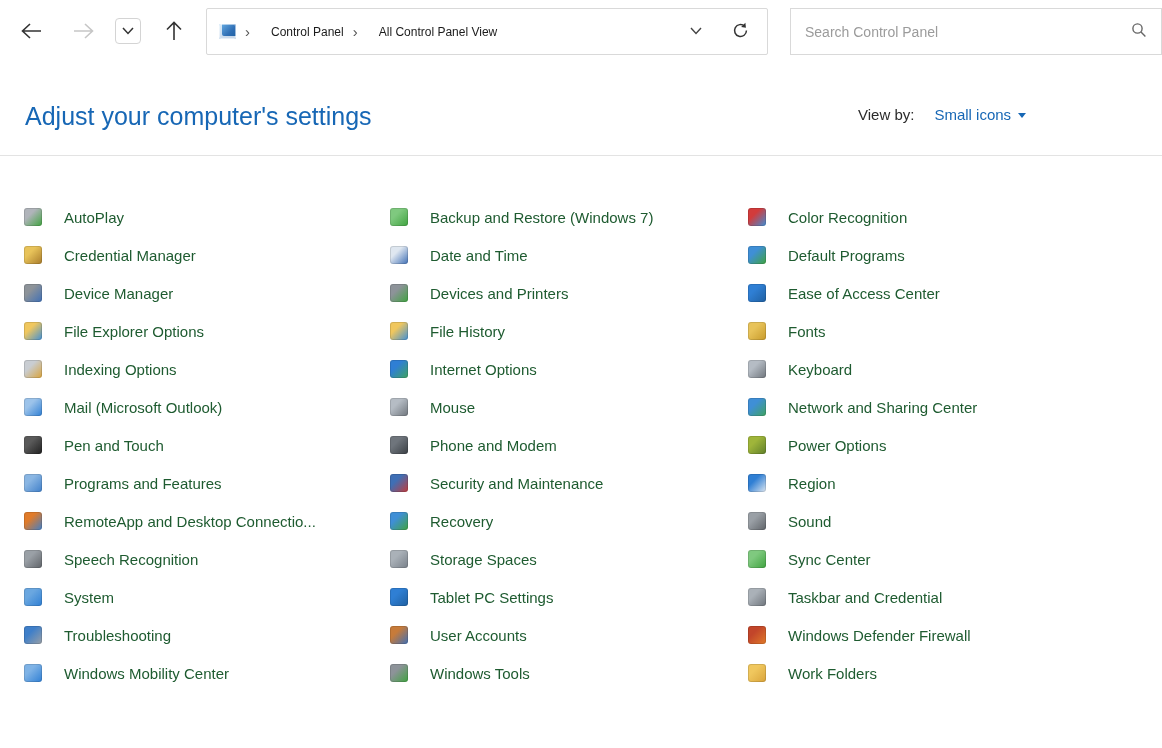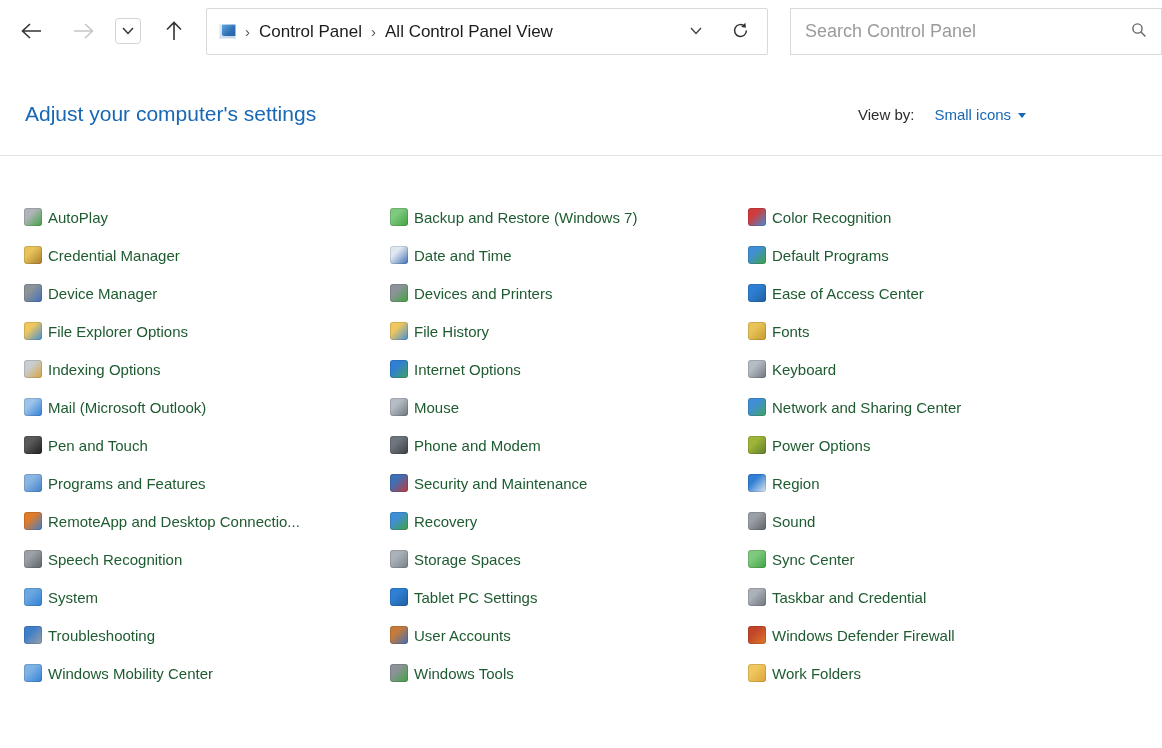--- a/index.html
+++ b/index.html
@@ -9,50 +9,50 @@
 
   
   .toolbar { position:absolute; top:0; left:0; width:1162px; height:64px; background:#fff; }
   .navbtn { position:absolute; top:18px; width:28px; height:28px; display:flex;
     align-items:center; justify-content:center; cursor:pointer; background:none; border:none; }
   .navbtn.boxed { border:1px solid #d4d4d4; border-radius:4px; width:26px; height:26px; }
   .addressbar { position:absolute; top:8px; left:206px; width:562px; height:47px;
     border:1px solid var(--border); border-radius:2px; display:flex; align-items:center;
     padding:0 12px; background:#fff; }
   .crumb-sep { color:#555; font-size:15px; padding:0 9px; }
-  .crumb { font-size:17px; color:#1b1b1b; cursor:pointer; white-space:nowrap; }
+  .crumb { font-size:12px; color:#1b1b1b; cursor:pointer; white-space:nowrap;margin-left:12px; }
   .addr-spacer { flex:1; }
   .addr-btn { background:none; border:none; display:flex; align-items:center;
     justify-content:center; width:30px; height:30px; cursor:pointer; }
   .cp-glyph { width:17px; height:15px; border-radius:2px; flex:0 0 auto;
     background:linear-gradient(135deg,#6db3e8 0%,#2f6fb5 60%,#1f5fa0 100%);
     box-shadow:inset 0 0 0 1px rgba(255,255,255,.55), inset 3px -3px 0 rgba(255,255,255,.75); }
   .searchbox { position:absolute; top:8px; left:790px; width:372px; height:47px;
     border:1px solid var(--border); display:flex; align-items:center; padding:0 14px; background:#fff; }
-  .searchbox input { border:none; outline:none; flex:1; font-size:18px; color:#333;
+  .searchbox input { border:none; outline:none; flex:1; font-size:14px; color:#333;
     font-family:inherit; background:transparent; }
   .searchbox input::placeholder { color:#9b9b9b; }
 
   
-  .page-title { position:absolute; top:102px; left:25px; font-size:21px; font-weight:400;
+  .page-title { position:absolute; top:102px; left:25px; font-size:25px; font-weight:400;
     color:var(--title-blue); }
   .viewby { position:absolute; top:106px; left:858px; display:flex; align-items:center;
     font-size:15px; color:#2b2b2b; }
   .viewby .value { color:var(--title-blue); margin-left:20px; cursor:pointer;
     display:flex; align-items:center; }
   .caret { width:0; height:0; border-left:4px solid transparent; border-right:4px solid transparent;
     border-top:5px solid var(--title-blue); margin-left:7px; margin-top:2px; }
 
   .divider { position:absolute; top:155px; left:0; width:1162px; height:1px; background:#e3e3e3; }
 
   
   .grid { position:absolute; top:198px; left:24px; width:1120px;
     display:grid; grid-template-columns:366px 358px 1fr; }
   .col { display:flex; flex-direction:column; }
-  .item { height:38px; display:flex; align-items:center; gap:6px; cursor:pointer; }
+  .item { height:38px; display:flex; align-items:center; gap:22px; cursor:pointer; }
   .item .icon { width:18px; height:18px; border-radius:3px; flex:0 0 auto;
     box-shadow:inset 0 0 0 1px rgba(0,0,0,.12); }
   .item .label { font-size:15px; color:var(--link-green); white-space:nowrap;
     overflow:hidden; text-overflow:ellipsis; }
 </style>
 </head>
 <body>
 
 <div class="toolbar">
 

